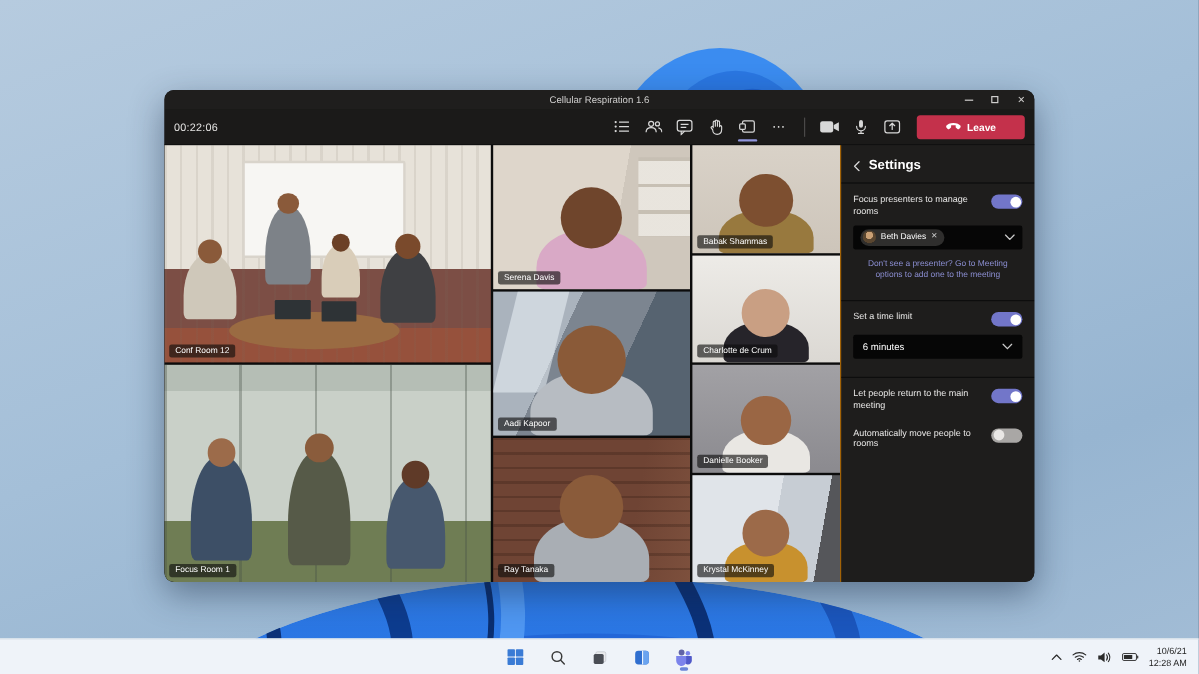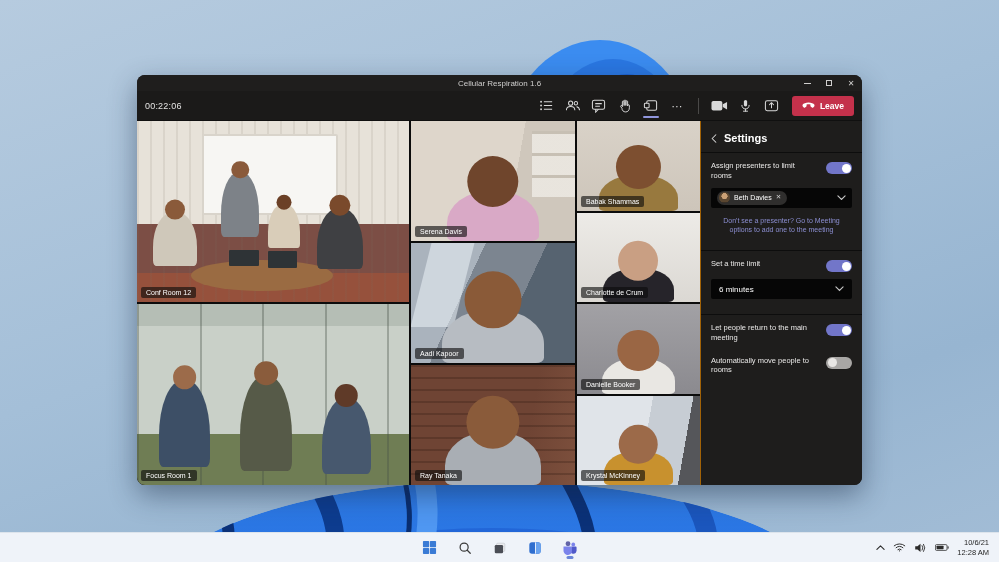--- a/index.html
+++ b/index.html
@@ -20,21 +20,21 @@
   .wc .maxbox{width:6px;height:6px;border:1px solid #cfcecd;}
   .wc.min span{display:block;width:7px;border-top:1px solid #cfcecd;}
 
   .toolbar{height:30px;background:#1b1a19;border-bottom:1px solid #101010;display:flex;align-items:center;padding:0 8px;flex:0 0 auto;}
   .timer{font-size:9px;color:#e4e3e2;letter-spacing:.2px;}
   .tb-right{margin-left:auto;display:flex;align-items:center;gap:2px;}
   .tbtn{position:relative;width:24px;height:26px;display:flex;align-items:center;justify-content:center;border-radius:3px;}
   .tbtn.more{color:#d8d8d8;font-size:11px;line-height:10px;}
   .tbtn .active-bar{position:absolute;left:4px;right:4px;bottom:1px;height:2px;border-radius:2px;background:#9196dd;}
   .tb-div{width:1px;height:16px;background:#4a4948;margin:0 7px;}
-  .leave-btn{display:flex;align-items:center;gap:5px;height:20px;padding:0 10px;margin-left:6px;
+  .leave-btn{display:flex;align-items:center;gap:5px;height:20px;padding:0 24px;margin-left:6px;
     background:#c4314b;border-radius:3px;color:#fff;font-size:8.5px;font-weight:bold;}
 
   .content{flex:1;display:flex;min-height:0;}
 
   
   .grid{flex:1;background:#0c0c0c;display:flex;gap:2px;min-width:0;}
   .col{display:flex;flex-direction:column;gap:2px;}
   .col1{width:272px;} .col2{width:164px;} .col3{flex:1;}
   .tile{position:relative;flex:1;overflow:hidden;}
   .nm{position:absolute;left:4px;bottom:4px;background:rgba(12,12,12,.62);color:#fff;
@@ -295,21 +295,21 @@
       <aside class="settings">
         <div class="s-head">
           <svg viewBox="0 0 8 12" width="6" fill="none" stroke="#d8d8d8" stroke-width="1.4" stroke-linecap="round" stroke-linejoin="round">
               <path d="M6.5 1 1.5 6l5 5"></path>
             </svg>
           <span class="s-title">Settings</span>
         </div>
 
         <div class="s-sec">
           <div class="s-row">
-            <span class="s-label">Assign presenters to limit rooms</span>
+            <span class="s-label">Focus presenters to manage rooms</span>
             <span class="toggle on"></span>
           </div>
           <div class="field">
             <span class="chip">
               <span class="avatar"></span>
               <span class="chip-name">Beth Davies</span>
               <span class="chip-x">✕</span>
             </span>
             <span class="spacer"></span>
             <svg viewBox="0 0 10 6" width="9" fill="none" stroke="#c8c8c8" stroke-width="1.2" stroke-linecap="round">

